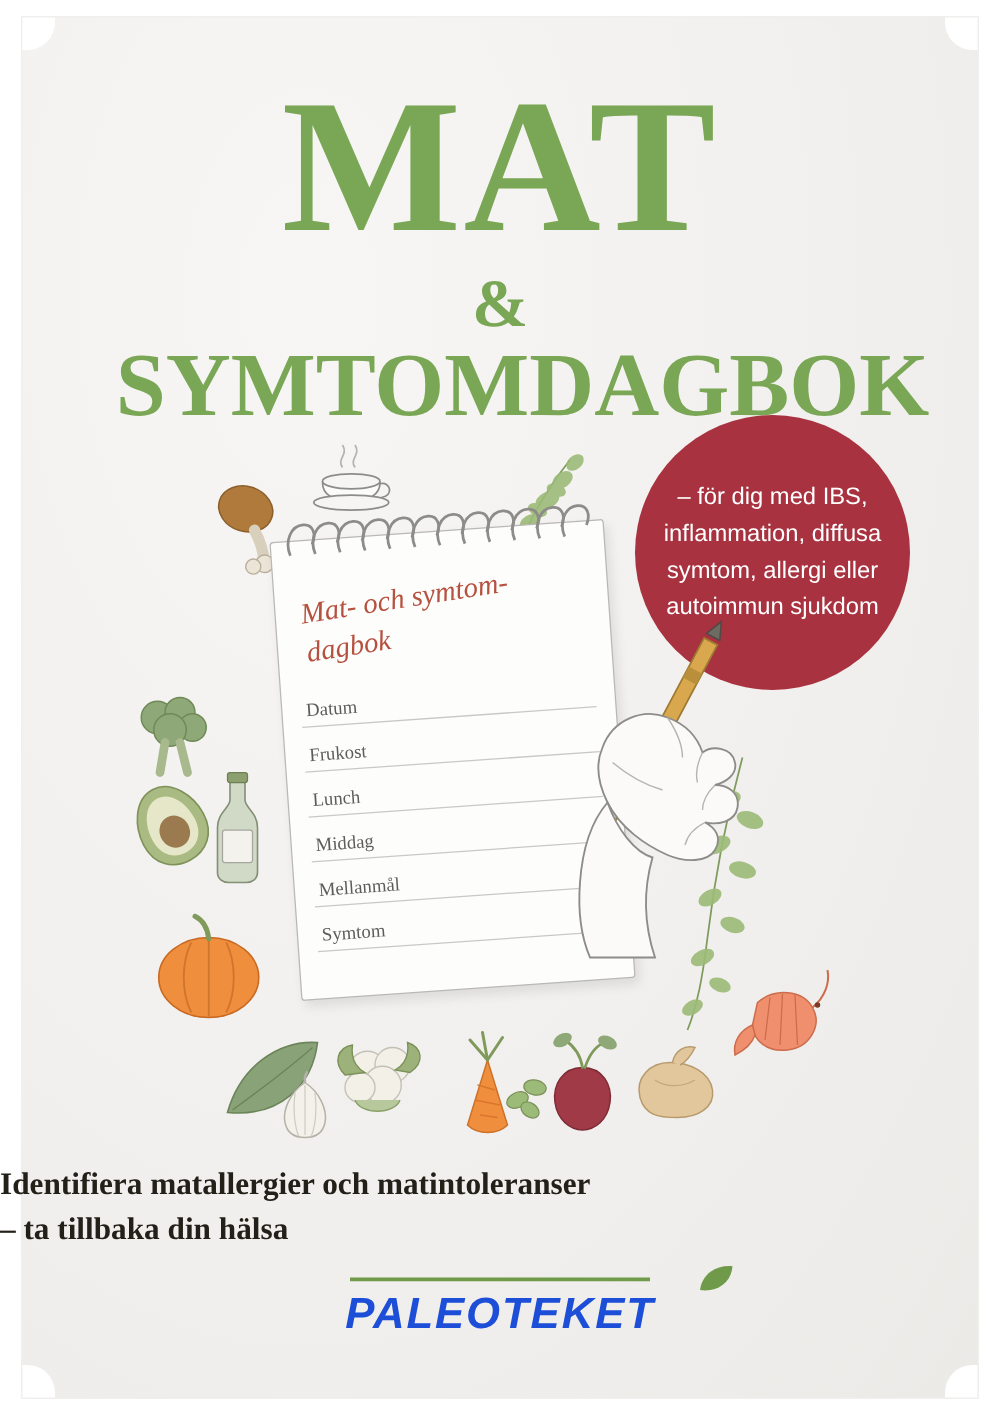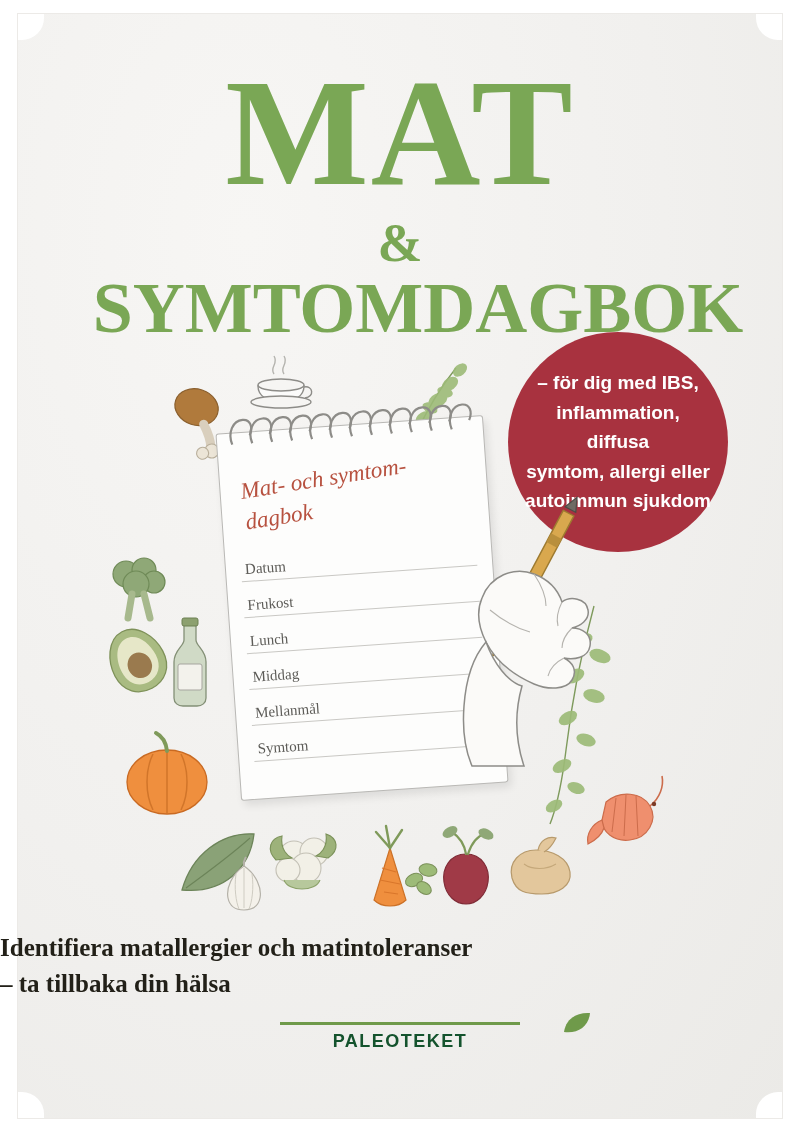--- a/index.html
+++ b/index.html
@@ -87,21 +87,21 @@
     background: #a8323f;
     color: #ffffff;
     display: flex;
     align-items: center;
     justify-content: center;
     box-sizing: border-box;
     padding: 10px 16px;
   }
   .badge-text {
     font-family: "Liberation Sans", sans-serif;
-    font-weight: bold;
+    font-weight: normal;
     font-size: 19px;
     line-height: 1.55;
     text-align: center;
     white-space: pre-line;
   }
 
   
   .notepad {
     position: absolute;
     left: 228px;
@@ -204,23 +204,24 @@
   }
   .logo-rule {
     width: 240px;
     height: 3px;
     background: #6f9a4a;
     margin: 0 auto 6px auto;
   }
   .logo-word {
     font-family: "Liberation Sans", sans-serif;
     font-weight: bold;
-    font-size: 18px;
+    font-size: 35px;
     letter-spacing: 1.5px;
-    color: #14532d;
+    color: #1d4ed8;
+    font-style: italic;
   }
   .logo-leaf {
     position: absolute;
     left: 282px;
     top: -12px;
     width: 30px;
     height: 26px;
   }
 </style>
 </head>

